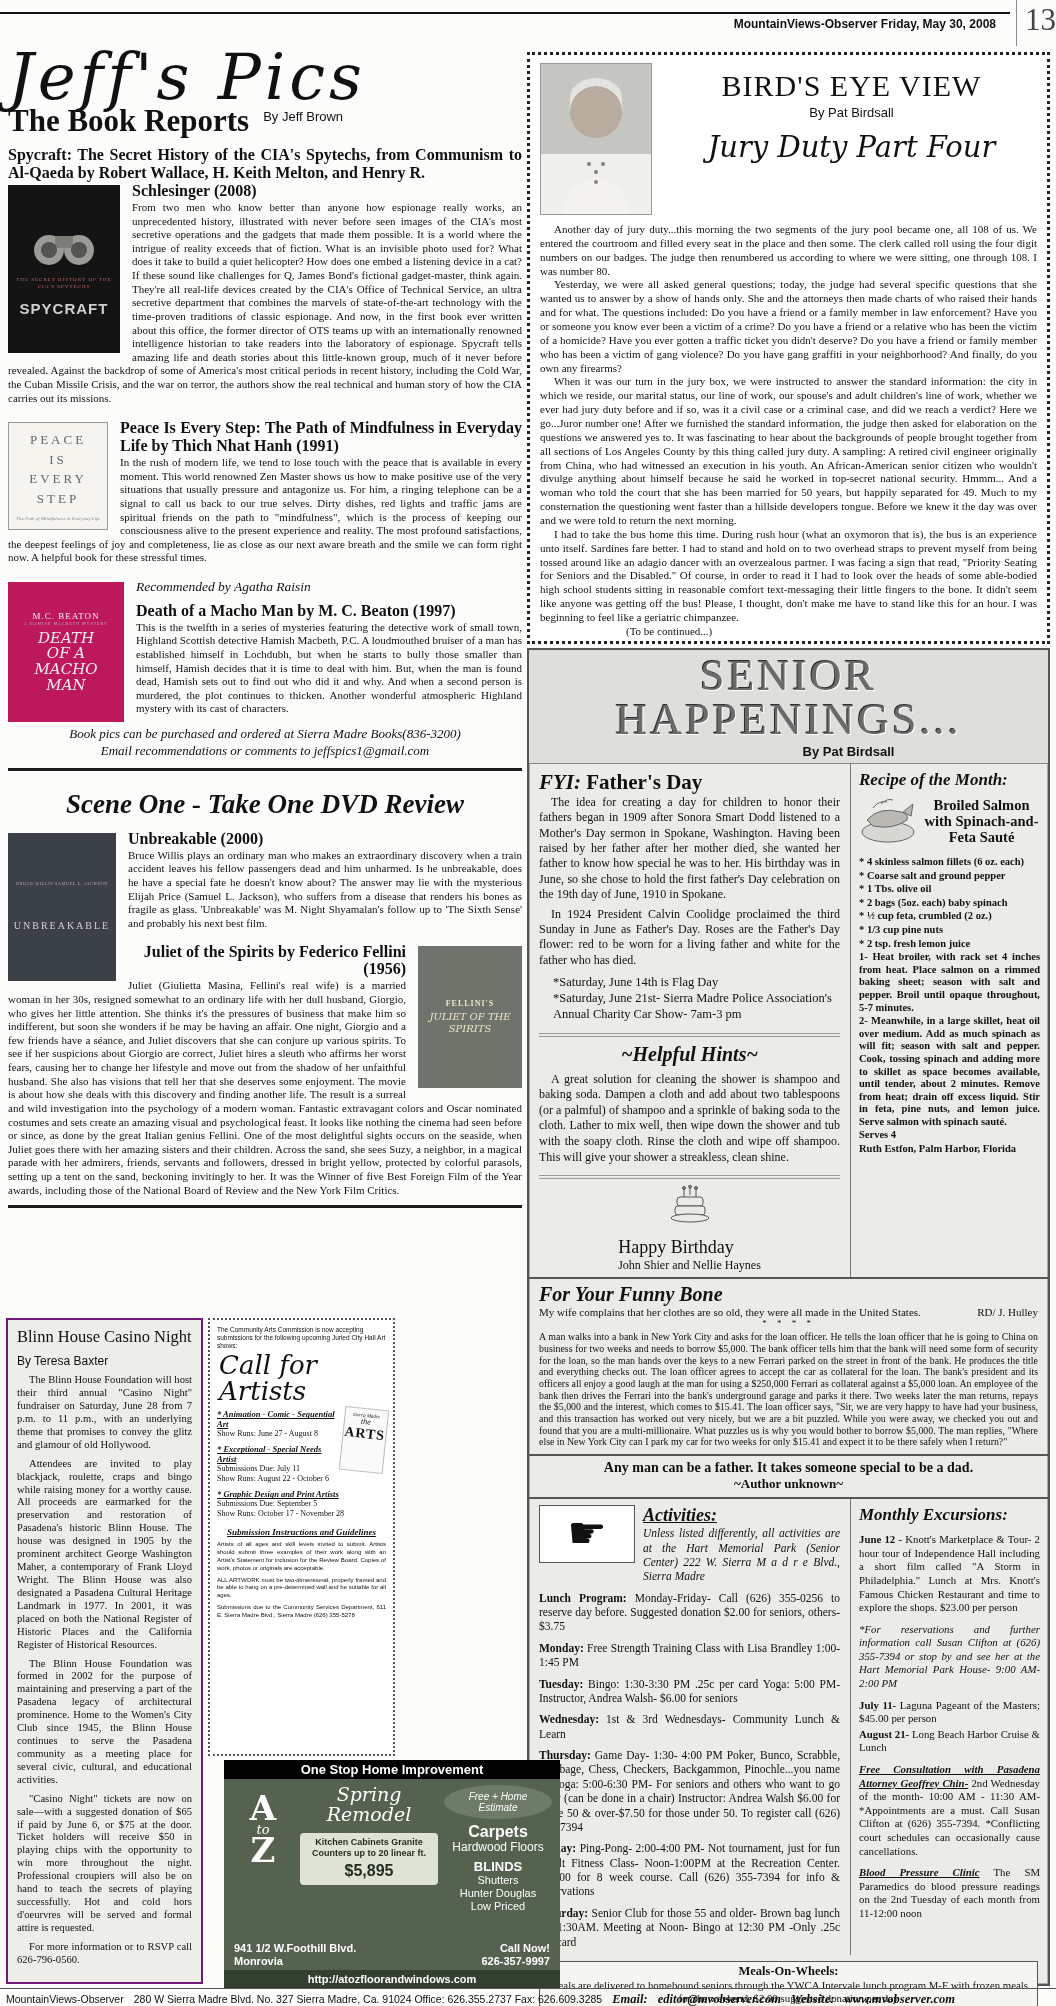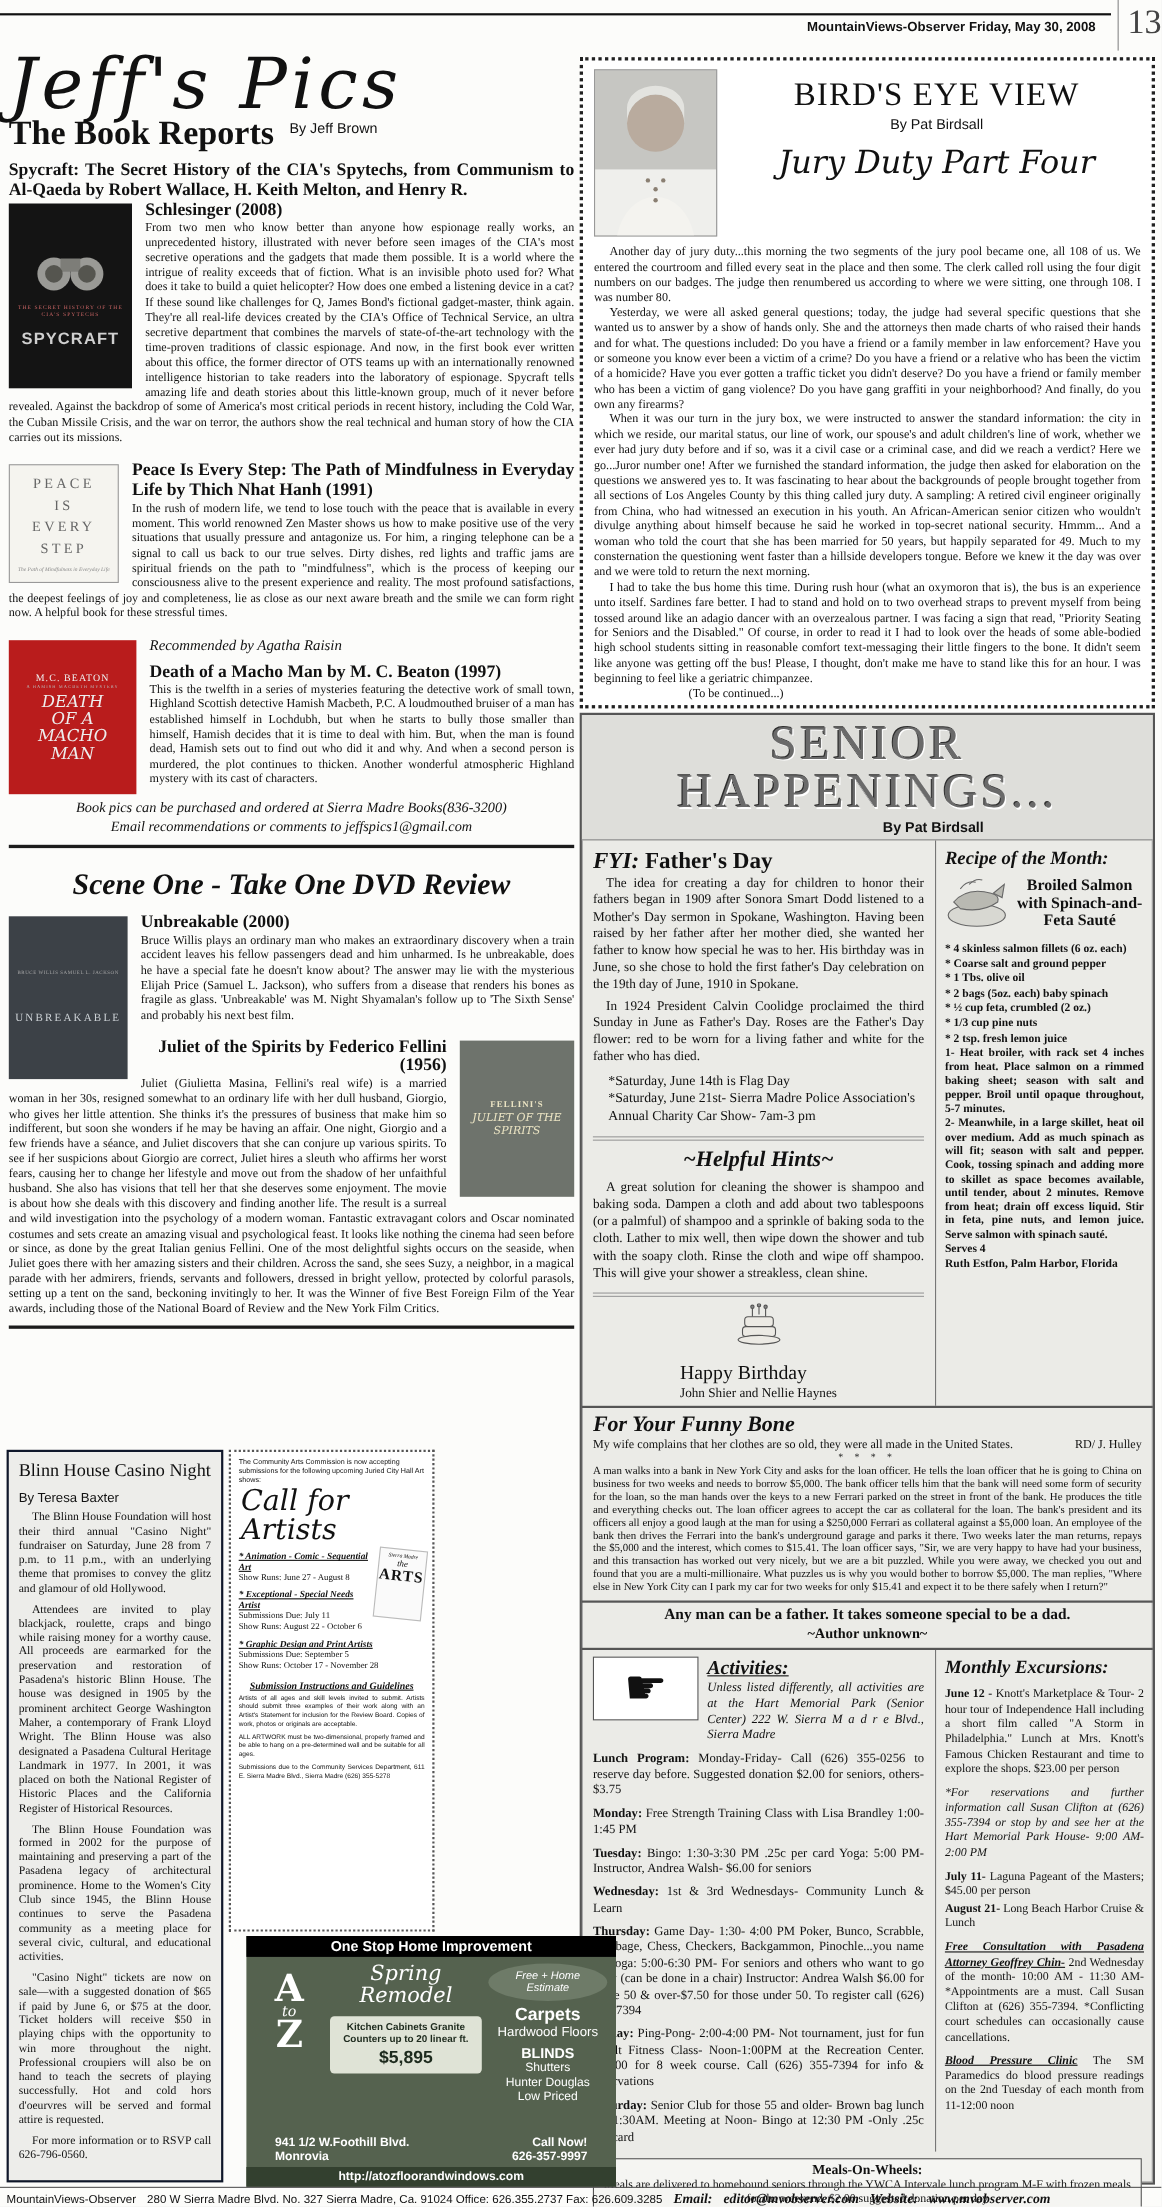--- a/index.html
+++ b/index.html
@@ -27,21 +27,21 @@
   .review p { margin-top:1px; }
   .cover { float:left; margin:3px 12px 4px 0; display:flex; flex-direction:column; align-items:center; justify-content:center; text-align:center; overflow:hidden; }
   .cover-r { float:right; margin:3px 0 4px 12px; }
 
   .spycraft { width:112px; height:168px; background:#141414; color:#ddd; }
   .spy-top { font-size:5px; color:#c66; letter-spacing:1px; margin-bottom:4px; }
   .spy-title { font-family:"Liberation Sans", sans-serif; font-weight:bold; font-size:15px; letter-spacing:1px; color:#cfcfcf; margin-top:6px; }
   .peace { width:100px; height:108px; background:#f5f4ef; border:1px solid #999; color:#666; }
   .peace-line { font-size:13px; letter-spacing:3px; line-height:1.5; }
   .peace-sub { font-size:5px; font-style:italic; margin-top:8px; color:#888; }
-  .macho { width:116px; height:140px; background:#b91c1c; color:#eee; }
+  .macho { width:116px; height:140px; background:#be185d; color:#eee; }
   .macho-author { font-size:9px; letter-spacing:1px; }
   .macho-sub { font-size:4px; letter-spacing:1px; color:#bbb; margin-bottom:4px; }
   .macho-title { font-family:"DejaVu Serif", serif; font-size:15px; line-height:1.05; font-style:italic; }
   .unbreak { width:108px; height:148px; background:#3c4147; color:#cdd2d6; }
   .unb-top { font-size:4.5px; letter-spacing:0.5px; color:#aaa; margin-bottom:34px; }
   .unb-title { font-size:10px; letter-spacing:2px; }
   .julietc { width:104px; height:142px; background:#6e736c; color:#ece5c4; }
   .jul-l1 { font-size:8px; font-weight:bold; letter-spacing:1px; }
   .jul-l2 { font-family:"DejaVu Serif", serif; font-size:10px; font-style:italic; margin-top:2px; line-height:1.2; }
 
@@ -108,21 +108,21 @@
   .act-item { font-size:11.5px; line-height:1.25; margin-top:7px; text-align:justify; }
   .act-item .b { font-weight:bold; }
   .exc-title { font-size:17px; font-weight:bold; font-style:italic; }
   .exc p { font-size:10.8px; line-height:1.26; margin-top:8px; text-align:justify; }
 
   .meals { margin:6px 10px; border:1px solid #555; background:#f5f5f2; text-align:center; padding:2px 6px 4px 6px; }
   .meals-title { font-weight:bold; font-size:12.5px; }
   .meals p { font-size:10.8px; line-height:1.2; }
 
   
-  .blinn { position:absolute; left:6px; top:1318px; width:197px; height:666px; background:#ededea; border:2px solid #0f172a; padding:8px 9px; }
+  .blinn { position:absolute; left:6px; top:1318px; width:197px; height:666px; background:#ededea; border:2px solid #701a75; padding:8px 9px; }
   .blinn-title { font-size:16.5px; line-height:1.1; }
   .blinn-byline { font-family:"Liberation Sans", sans-serif; font-size:12px; margin-top:8px; }
   .blinn p.txt { font-size:10.6px; line-height:1.22; text-align:justify; margin-top:6px; text-indent:12px; }
 
   
   .artists { position:absolute; left:208px; top:1318px; width:187px; height:438px; background:#fff; border:2px dotted #555; padding:6px 7px; }
   .art-intro { font-family:"Liberation Sans", sans-serif; font-size:6.5px; line-height:1.25; }
   .art-title { font-family:"DejaVu Serif", serif; font-style:italic; font-size:26px; line-height:1; margin:2px 0 4px 2px; }
   .arts-logo { float:right; width:44px; height:64px; border:1px solid #bbb; text-align:center; margin:0 0 4px 4px; padding-top:4px; transform:rotate(6deg); background:#fafafa; }
   .arts-sm { font-size:5px; font-style:italic; }
@@ -143,21 +143,21 @@
   .atoz-mid { text-align:center; padding:0 6px; }
   .spring { font-family:"DejaVu Serif", serif; font-style:italic; font-size:19px; line-height:1.05; margin-top:2px; }
   .kitchen { background:#dfe3d6; color:#1d2a1d; font-family:"Liberation Sans", sans-serif; font-weight:bold; font-size:9px; line-height:1.25; border-radius:4px; padding:4px 4px; margin-top:8px; }
   .kitchen .price { font-size:16px; display:block; margin-top:2px; }
   .atoz-right { text-align:center; font-family:"Liberation Sans", sans-serif; }
   .freebox { font-style:italic; font-size:10px; line-height:1.1; background:#6e7b68; border-radius:50%; padding:6px 4px; display:inline-block; margin-top:2px; }
   .carpets { font-size:16px; font-weight:bold; margin-top:4px; }
   .floors { font-size:12px; line-height:1.15; }
   .blinds { font-size:13px; font-weight:bold; margin-top:4px; }
   .shutters,.hunter,.lowpriced { font-size:11px; line-height:1.2; }
-  .atoz-bottom { display:flex; justify-content:space-between; font-family:"Liberation Sans", sans-serif; font-weight:bold; font-size:11px; line-height:1.2; padding:2px 26px; }
+  .atoz-bottom { display:flex; justify-content:space-between; font-family:"Liberation Sans", sans-serif; font-weight:bold; font-size:11px; line-height:1.2; padding:2px 10px; }
   .atoz-url { background:#33402f; text-align:center; font-family:"Liberation Sans", sans-serif; font-weight:bold; font-size:11px; padding:3px 0; }
 
   
   .footer-rule { position:absolute; left:0; top:1988px; width:1056px; height:1px; background:#555; }
   .footer { position:absolute; left:6px; top:1992px; width:1046px; display:flex; gap:10px; align-items:baseline; white-space:nowrap; }
   .f-sans { font-family:"Liberation Sans", sans-serif; font-size:10.5px; }
   .f-serif { font-size:12.5px; font-weight:bold; font-style:italic; }
 </style>
 </head>
 <body>

